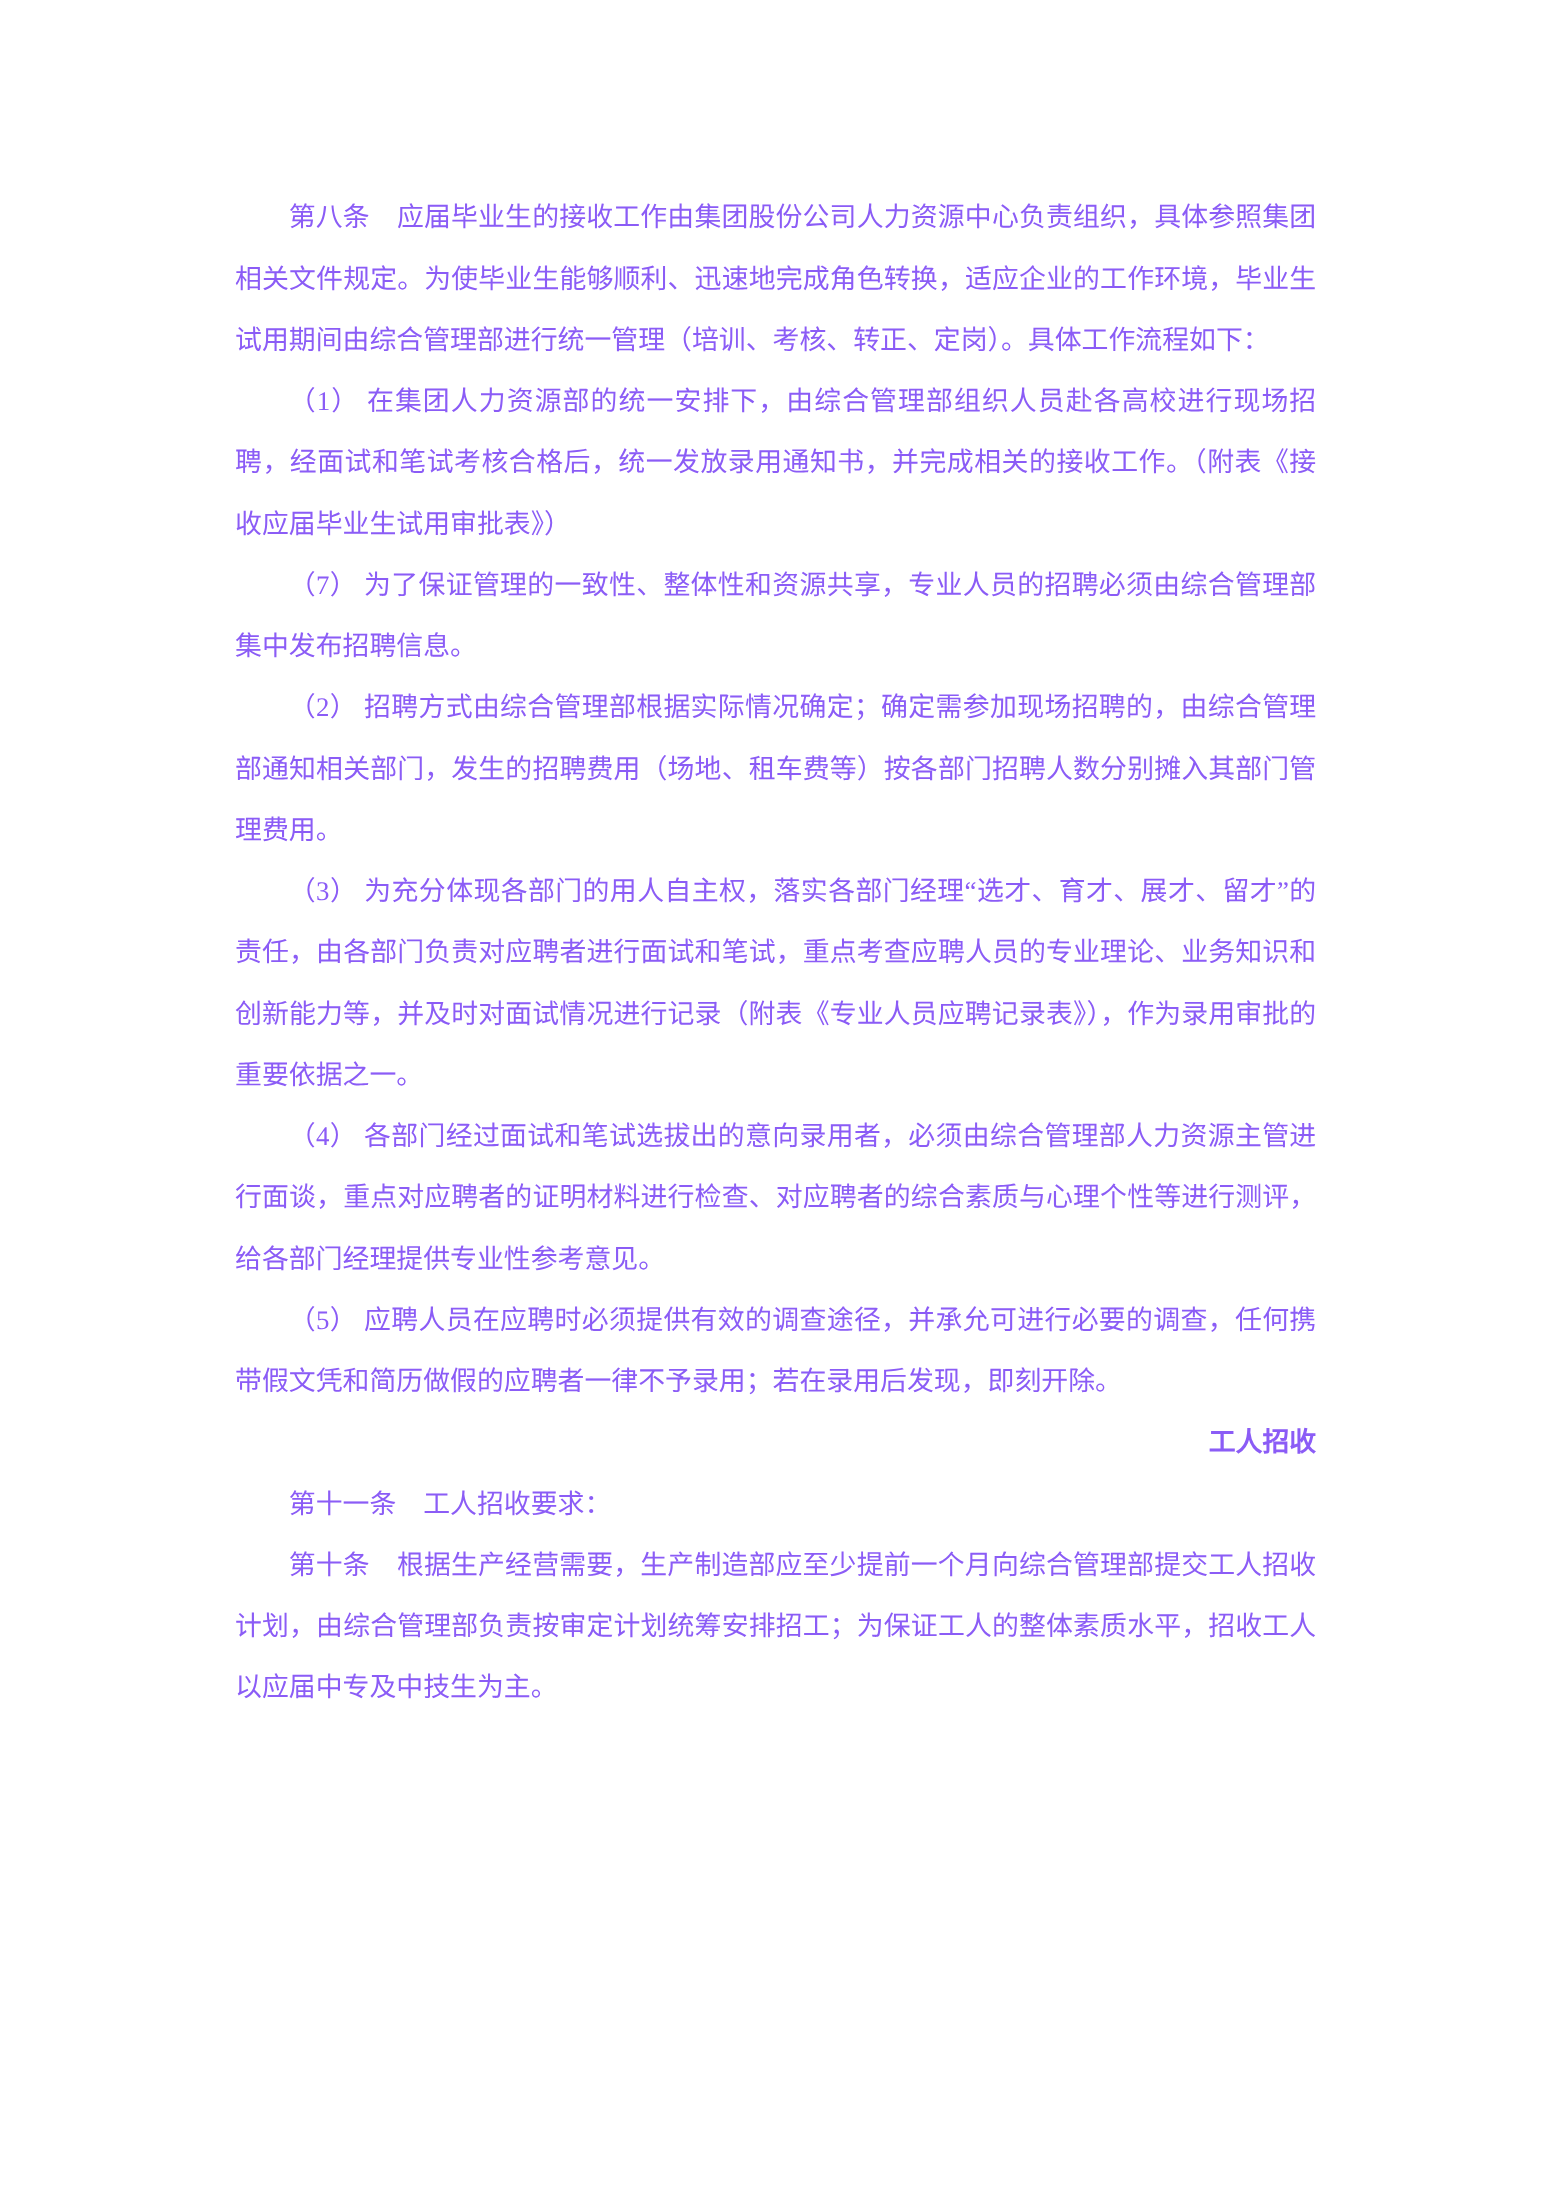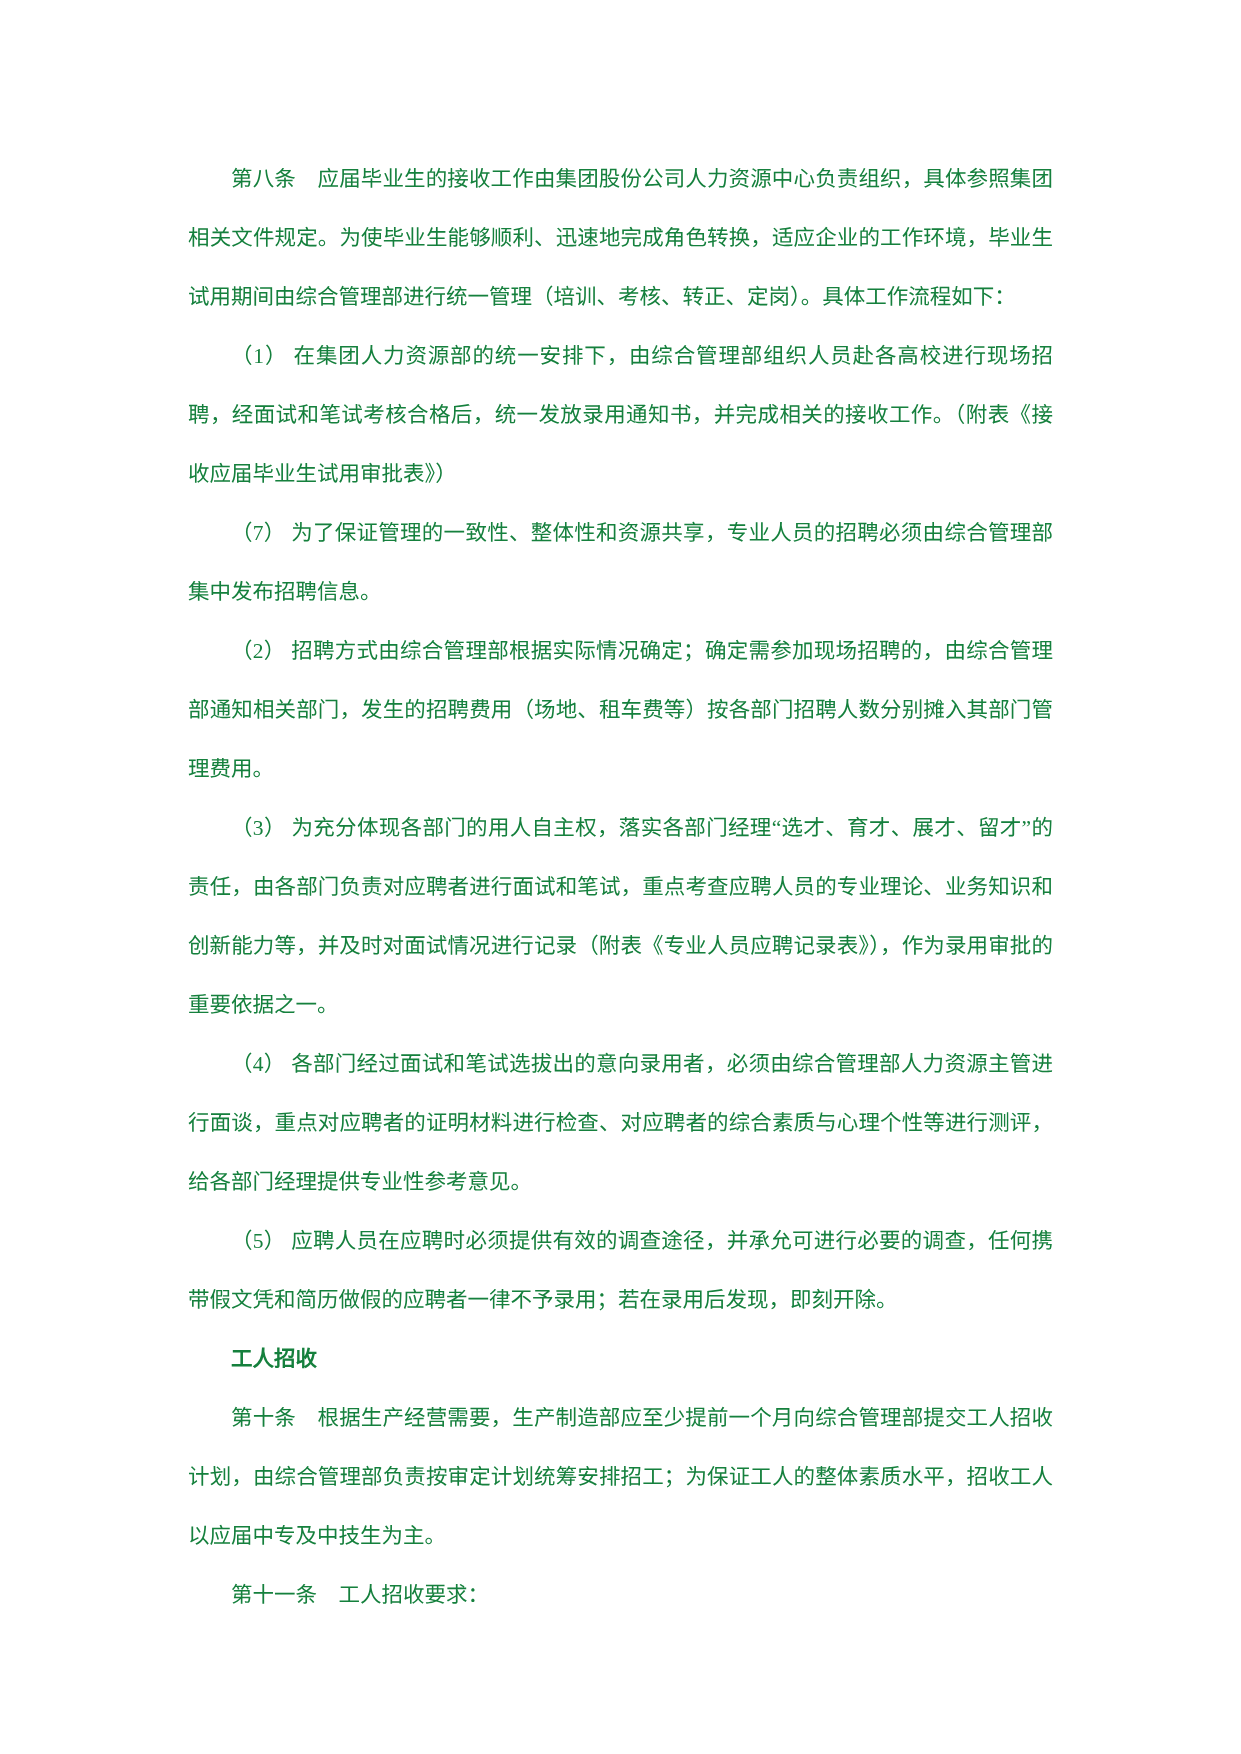--- a/index.html
+++ b/index.html
@@ -16,42 +16,42 @@
     box-sizing: border-box;
     padding: 150px 188px 0 188px;
   }
   .doc-body {
     width: 865px;
   }
   .para {
     margin: 0;
     font-family: "Liberation Serif", "DejaVu Serif", serif;
     font-size: 21.5px;
-    line-height: 59px;
-    color: #15803d;
+    line-height: 49px;
+    color: #8b5cf6;
     text-align: justify;
     text-justify: inter-ideograph;
     text-indent: 2em;
     word-break: normal;
     overflow-wrap: break-word;
   }
   .para.heading {
     font-weight: bold;
-    text-align: left;
+    text-align: right;
   }
 </style>
 </head>
 <body>
 
 <div class="page">
   <div class="doc-body" id="doc-body">
       <p class="para">第八条　应届毕业生的接收工作由集团股份公司人力资源中心负责组织，具体参照集团相关文件规定。为使毕业生能够顺利、迅速地完成角色转换，适应企业的工作环境，毕业生试用期间由综合管理部进行统一管理（培训、考核、转正、定岗）。具体工作流程如下：</p>
       <p class="para">（1） 在集团人力资源部的统一安排下，由综合管理部组织人员赴各高校进行现场招聘，经面试和笔试考核合格后，统一发放录用通知书，并完成相关的接收工作。（附表《接收应届毕业生试用审批表》）</p>
       <p class="para">（7） 为了保证管理的一致性、整体性和资源共享，专业人员的招聘必须由综合管理部集中发布招聘信息。</p>
       <p class="para">（2） 招聘方式由综合管理部根据实际情况确定；确定需参加现场招聘的，由综合管理部通知相关部门，发生的招聘费用（场地、租车费等）按各部门招聘人数分别摊入其部门管理费用。</p>
       <p class="para">（3） 为充分体现各部门的用人自主权，落实各部门经理“选才、育才、展才、留才”的责任，由各部门负责对应聘者进行面试和笔试，重点考查应聘人员的专业理论、业务知识和创新能力等，并及时对面试情况进行记录（附表《专业人员应聘记录表》），作为录用审批的重要依据之一。</p>
       <p class="para">（4） 各部门经过面试和笔试选拔出的意向录用者，必须由综合管理部人力资源主管进行面谈，重点对应聘者的证明材料进行检查、对应聘者的综合素质与心理个性等进行测评，给各部门经理提供专业性参考意见。</p>
       <p class="para">（5） 应聘人员在应聘时必须提供有效的调查途径，并承允可进行必要的调查，任何携带假文凭和简历做假的应聘者一律不予录用；若在录用后发现，即刻开除。</p>
       <p class="para heading">工人招收</p>
+      <p class="para">第十一条　工人招收要求：</p>
       <p class="para">第十条　根据生产经营需要，生产制造部应至少提前一个月向综合管理部提交工人招收计划，由综合管理部负责按审定计划统筹安排招工；为保证工人的整体素质水平，招收工人以应届中专及中技生为主。</p>
-      <p class="para">第十一条　工人招收要求：</p>
     </div>
 </div>
 
 </body></html>

